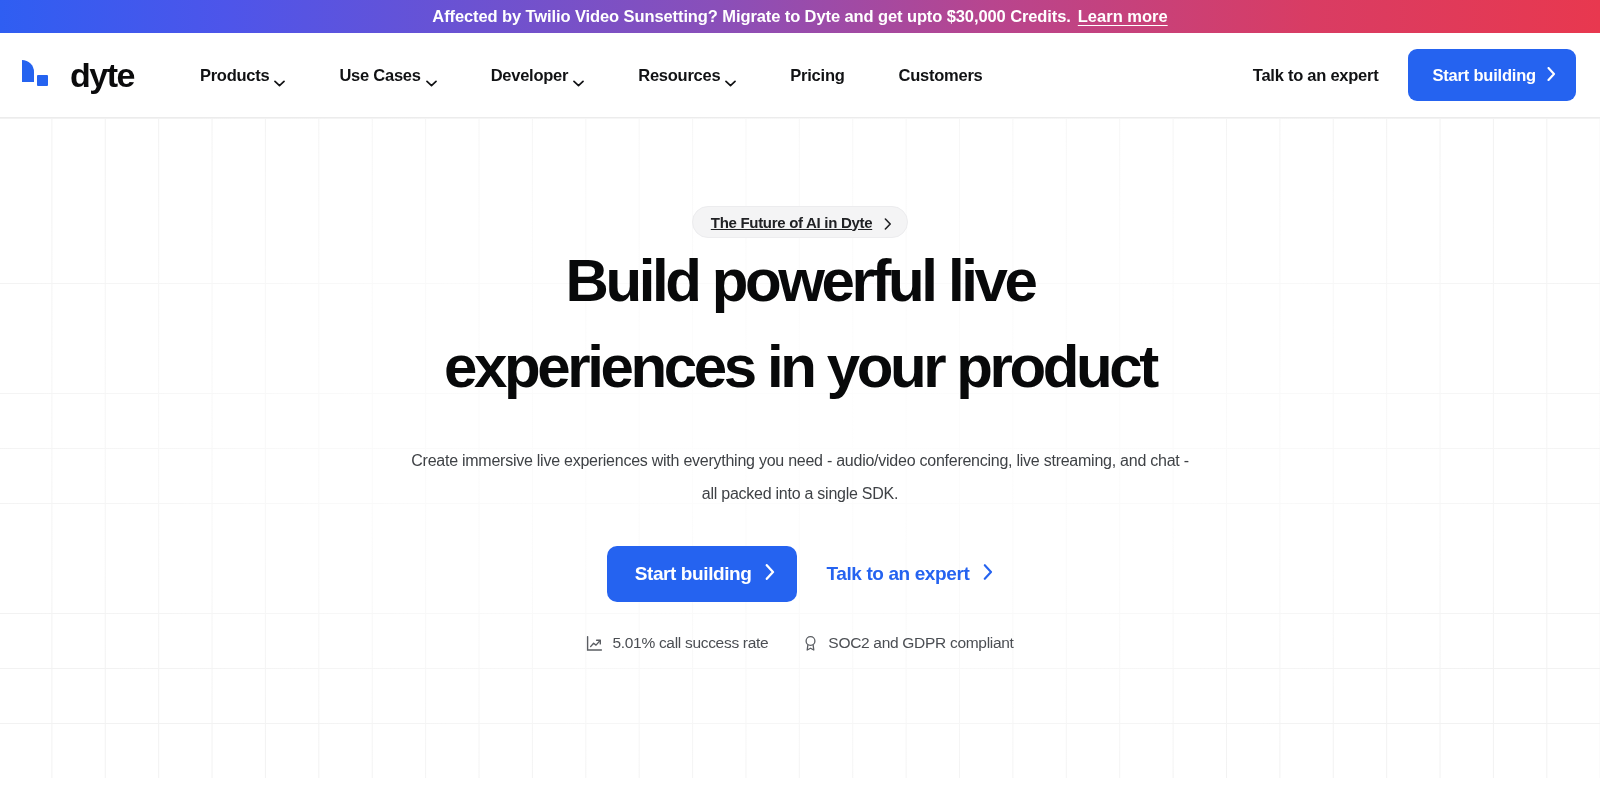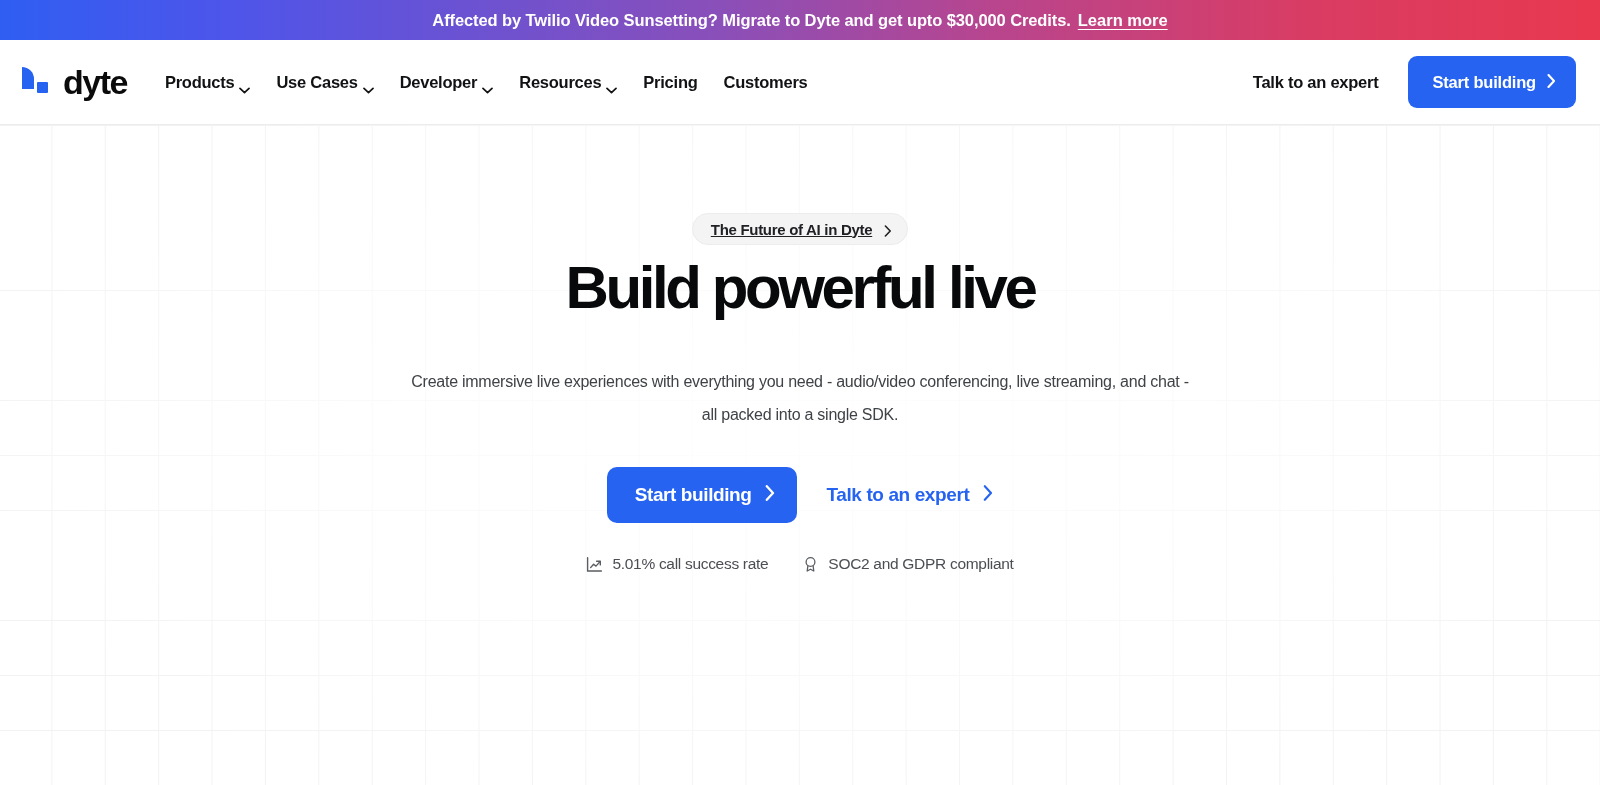--- a/index.html
+++ b/index.html
@@ -9,21 +9,21 @@
     height: 785px;
     overflow: hidden;
     background: #ffffff;
     font-family: "Liberation Sans", sans-serif;
     -webkit-font-smoothing: antialiased;
   }
 
   
   .announce-bar {
     position: relative;
-    height: 40px;
+    height: 33px;
     width: 1600px;
     background: linear-gradient(90deg, #2f5ef2 0%, #4d55ea 14%, #8a4fb9 45%, #b8458e 62%, #d93c63 82%, #e8384f 100%);
     display: flex;
     align-items: center;
     justify-content: center;
   }
   .announce-text {
     color: #ffffff;
     font-size: 16.5px;
     font-weight: 700;
@@ -48,21 +48,21 @@
     background: #ffffff;
     display: flex;
     align-items: center;
     padding: 0 24px 0 20px;
     border-bottom: 1px solid #ececec;
     z-index: 5;
   }
   .brand {
     display: flex;
     align-items: center;
-    gap: 7px;
+    gap: 14px;
     margin-right: 38px;
     cursor: pointer;
   }
   .brand-mark { width: 36px; height: 34px; position: relative; display:block; }
   .brand-word {
     font-size: 34px;
     font-weight: 700;
     color: #0b0b0c;
     letter-spacing: -1.5px;
     line-height: 1;
@@ -71,20 +71,21 @@
   .nav-item {
     display: flex;
     align-items: center;
     gap: 5px;
     font-size: 16.5px;
     font-weight: 600;
     color: #111214;
     letter-spacing: -0.25px;
     cursor: pointer;
     white-space: nowrap;
+    margin-left: 28px;
   }
   .chev-d {
     width: 11px; height: 7px; display:block;
   }
   .nav-right {
     margin-left: auto;
     display: flex;
     align-items: center;
     gap: 30px;
   }
@@ -322,20 +323,21 @@
       <span>The Future of AI in Dyte</span>
       <span class="chev-r">
         <svg width="8" height="12" viewBox="0 0 8 12">
             <path d="M1.4 1 L6.2 6 L1.4 11" fill="none" stroke="#202124" stroke-width="1.6" stroke-linecap="round" stroke-linejoin="round"></path>
           </svg>
       </span>
     </div>
 
     <h1 class="hero-title">
       <span>Build powerful live</span><br>
+      <span>experiences in your product</span>
     </h1>
 
     <p class="hero-sub">Create immersive live experiences with everything you need - audio/video conferencing, live streaming, and chat - all packed into a single SDK.</p>
 
     <div class="hero-ctas">
       <button class="btn-primary-hero">
         <span>Start building</span>
         <span>
           <svg width="10" height="16" viewBox="0 0 10 16">
               <path d="M1.8 1.2 L8 8 L1.8 14.8" fill="none" stroke="#ffffff" stroke-width="2.3" stroke-linecap="round" stroke-linejoin="round"></path>

